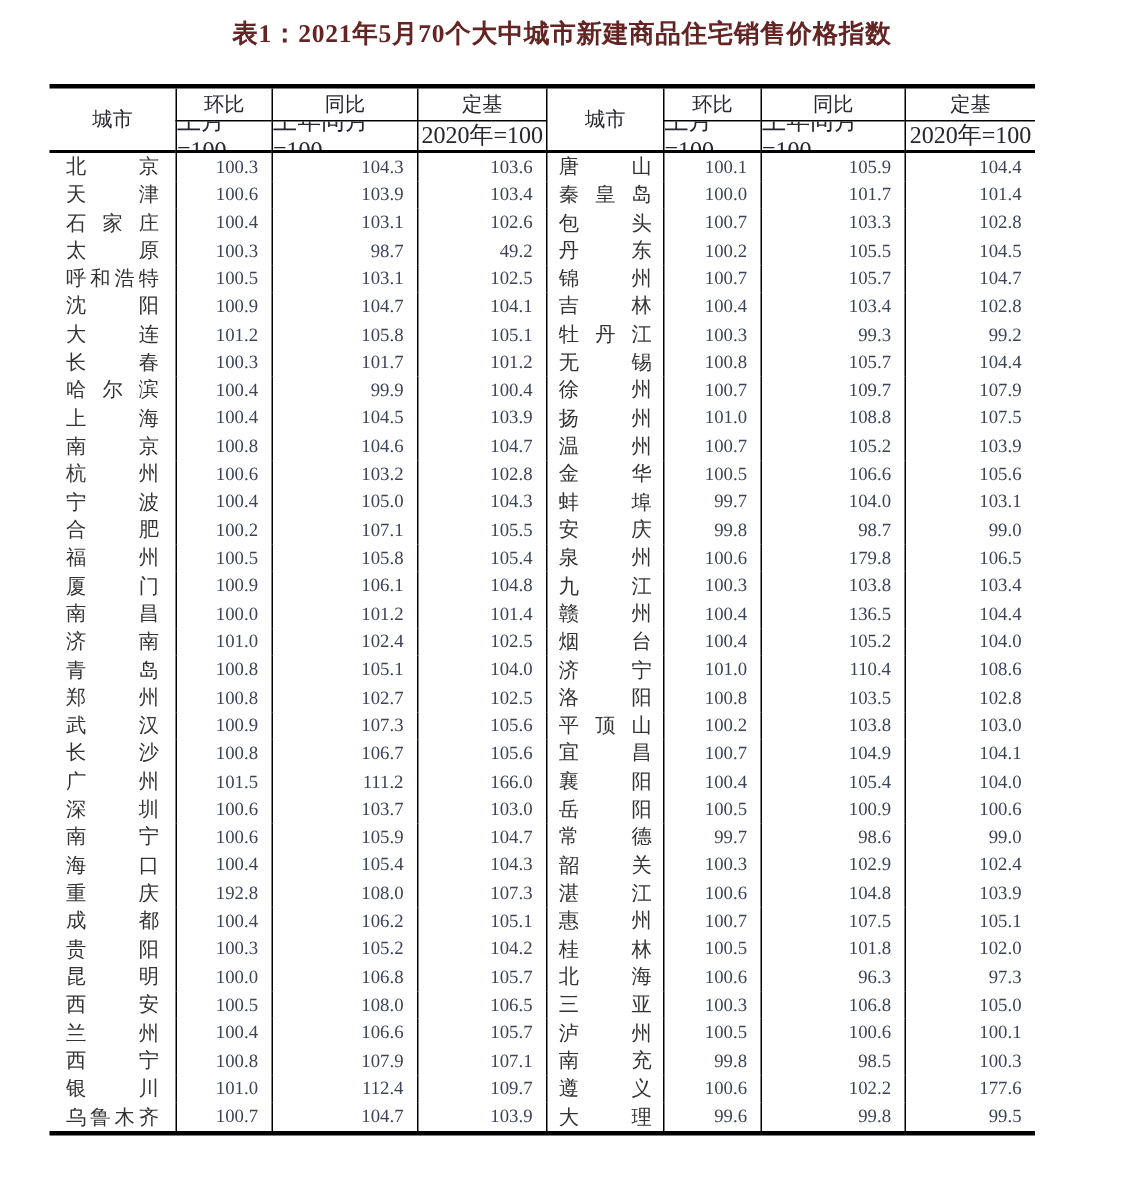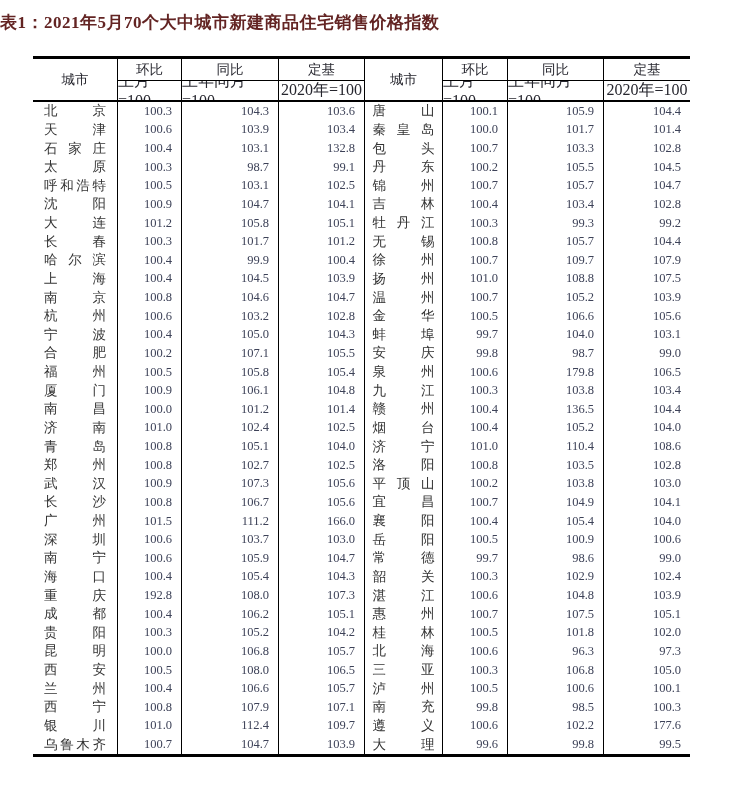--- a/index.html
+++ b/index.html
@@ -17,20 +17,21 @@
     width: 749px;
     height: 790px;
     background: #ffffff;
   }
   .title {
     position: absolute;
     left: 0;
     right: 0;
     top: 11px;
     margin: 0;
+    text-align: center;
     font-size: 17px;
     font-weight: bold;
     letter-spacing: 0.5px;
     color: #632423;
     font-family: "Liberation Serif", "DejaVu Serif", serif;
   }
   .price-table {
     position: absolute;
     left: 33px;
     top: 56px;
@@ -125,32 +126,32 @@
             <span>皇</span>
             <span>岛</span>
           </span>
         </div><div class="cell num-cell bl">100.0</div><div class="cell num-cell bl">101.7</div><div class="cell num-cell bl">101.4</div></div>
       <div class="row-wrap"><div class="cell city-cell">
           <span class="city-name">
             <span>石</span>
             <span>家</span>
             <span>庄</span>
           </span>
-        </div><div class="cell num-cell bl">100.4</div><div class="cell num-cell bl">103.1</div><div class="cell num-cell bl">132.8</div><div class="cell city-cell bl">
+        </div><div class="cell num-cell bl">100.4</div><div class="cell num-cell bl">103.1</div><div class="cell num-cell bl">102.6</div><div class="cell city-cell bl">
           <span class="city-name">
             <span>包</span>
             <span>头</span>
           </span>
         </div><div class="cell num-cell bl">100.7</div><div class="cell num-cell bl">103.3</div><div class="cell num-cell bl">102.8</div></div>
       <div class="row-wrap"><div class="cell city-cell">
           <span class="city-name">
             <span>太</span>
             <span>原</span>
           </span>
-        </div><div class="cell num-cell bl">100.3</div><div class="cell num-cell bl">98.7</div><div class="cell num-cell bl">99.1</div><div class="cell city-cell bl">
+        </div><div class="cell num-cell bl">100.3</div><div class="cell num-cell bl">98.7</div><div class="cell num-cell bl">49.2</div><div class="cell city-cell bl">
           <span class="city-name">
             <span>丹</span>
             <span>东</span>
           </span>
         </div><div class="cell num-cell bl">100.2</div><div class="cell num-cell bl">105.5</div><div class="cell num-cell bl">104.5</div></div>
       <div class="row-wrap"><div class="cell city-cell">
           <span class="city-name">
             <span>呼</span>
             <span>和</span>
             <span>浩</span>

